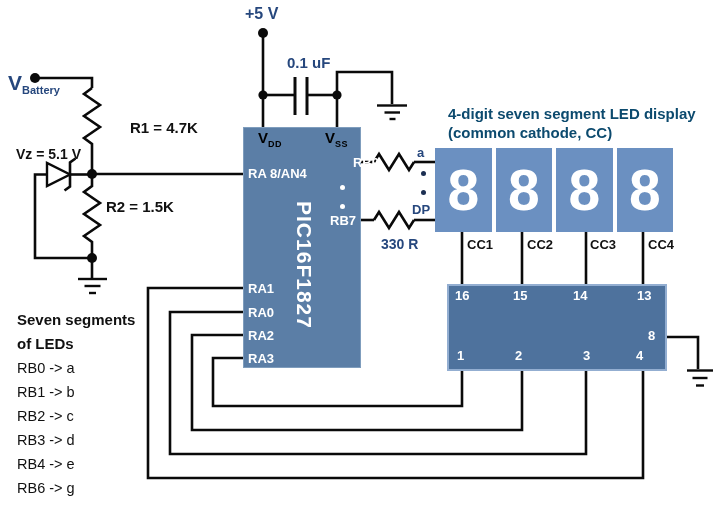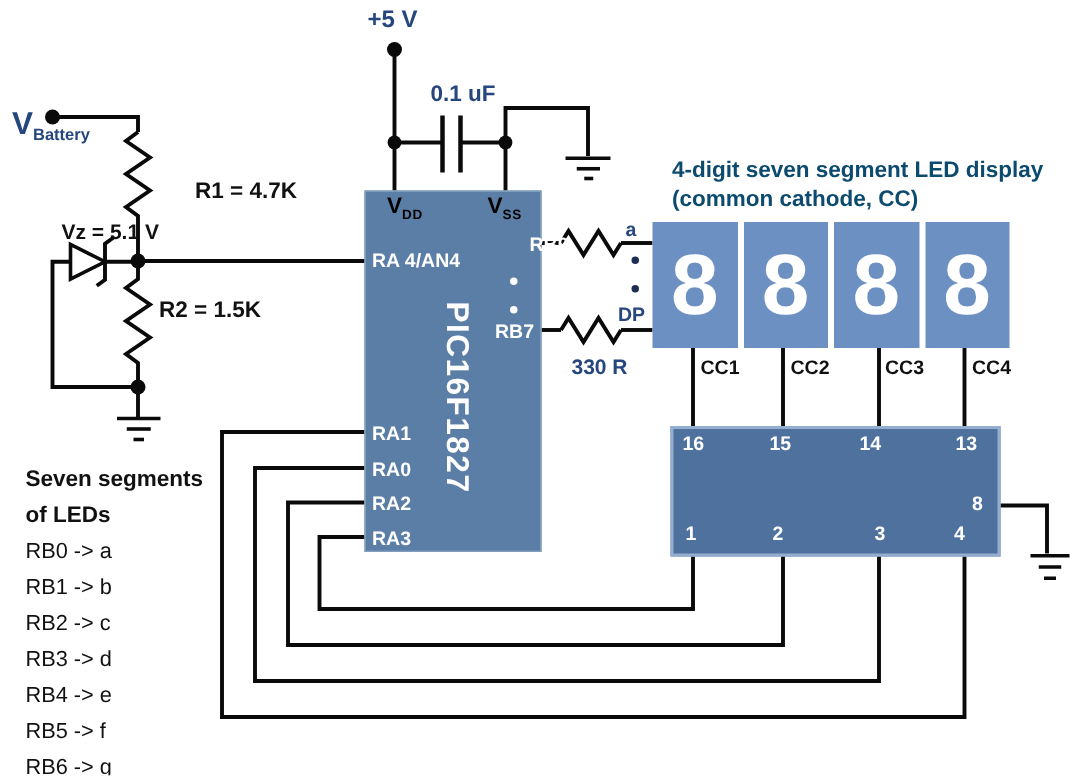--- a/index.html
+++ b/index.html
@@ -130,21 +130,21 @@
   </div>
 
   <div class="box uln-chip"></div>
 
   <div class="lbl vlabel" style="left:258px;top:129px;">
     <span>V</span><span class="sub">DD</span>
   </div>
   <div class="lbl vlabel" style="left:325px;top:129px;">
     <span>V</span><span class="sub">SS</span>
   </div>
-  <div class="pin" style="left:248px;top:166px;">RA 4/AN4</div>
+  <div class="pin" style="left:248px;top:166px;">RA 8/AN4</div>
   <div class="pin" style="left:330px;top:155px;width:49px;text-align:right;">RB0</div>
   <div class="pin" style="left:330px;top:213px;width:25px;text-align:right;">RB7</div>
   <div class="pin" style="left:248px;top:281px;">RA1</div>
   <div class="pin" style="left:248px;top:305px;">RA0</div>
   <div class="pin" style="left:248px;top:328px;">RA2</div>
   <div class="pin" style="left:248px;top:351px;">RA3</div>
   <div class="chip-name">PIC16F1827</div>
 
   <div class="ellipsis-dot" style="left:340px;top:185px;background:#ffffff;"></div>
   <div class="ellipsis-dot" style="left:340px;top:204px;background:#ffffff;"></div>
@@ -169,33 +169,32 @@
   <div class="lbl black s13" style="left:467px;top:237px;">CC1</div>
   <div class="lbl black s13" style="left:527px;top:237px;">CC2</div>
   <div class="lbl black s13" style="left:590px;top:237px;">CC3</div>
   <div class="lbl black s13" style="left:648px;top:237px;">CC4</div>
 
   <div class="lbl blue" style="left:245px;top:5px;font-size:16px;">+5 V</div>
   <div class="lbl blue s15" style="left:287px;top:54px;">0.1 uF</div>
   <div class="vbatt">
     <span class="big">V</span><span class="sub">Battery</span>
   </div>
-  <div class="lbl black s14" style="left:16px;top:146px;margin-left:25px;">Vz = 5.1 V</div>
+  <div class="lbl black s14" style="left:16px;top:146px;">Vz = 5.1 V</div>
   <div class="lbl black s15" style="left:106px;top:119px;margin-left:24px;">R1 =  4.7K</div>
   <div class="lbl black s15" style="left:106px;top:198px;">R2 = 1.5K</div>
   <div class="lbl blue s13" style="left:417px;top:145px;">a</div>
   <div class="lbl blue s13" style="left:412px;top:202px;">DP</div>
   <div class="lbl blue s14" style="left:381px;top:236px;">330 R</div>
 
   <div class="legend">
     <div class="hd">Seven segments</div>
     <div class="hd">of LEDs</div>
     <div class="row">RB0 -&gt; a</div>
     <div class="row">RB1 -&gt; b</div>
     <div class="row">RB2 -&gt; c</div>
     <div class="row">RB3 -&gt; d</div>
     <div class="row">RB4 -&gt; e</div>
-    <div class="row">RB5 -&gt; f</div>
     <div class="row">RB6 -&gt; g</div>
 
   </div>
 
 </div>
 
 </body></html>

